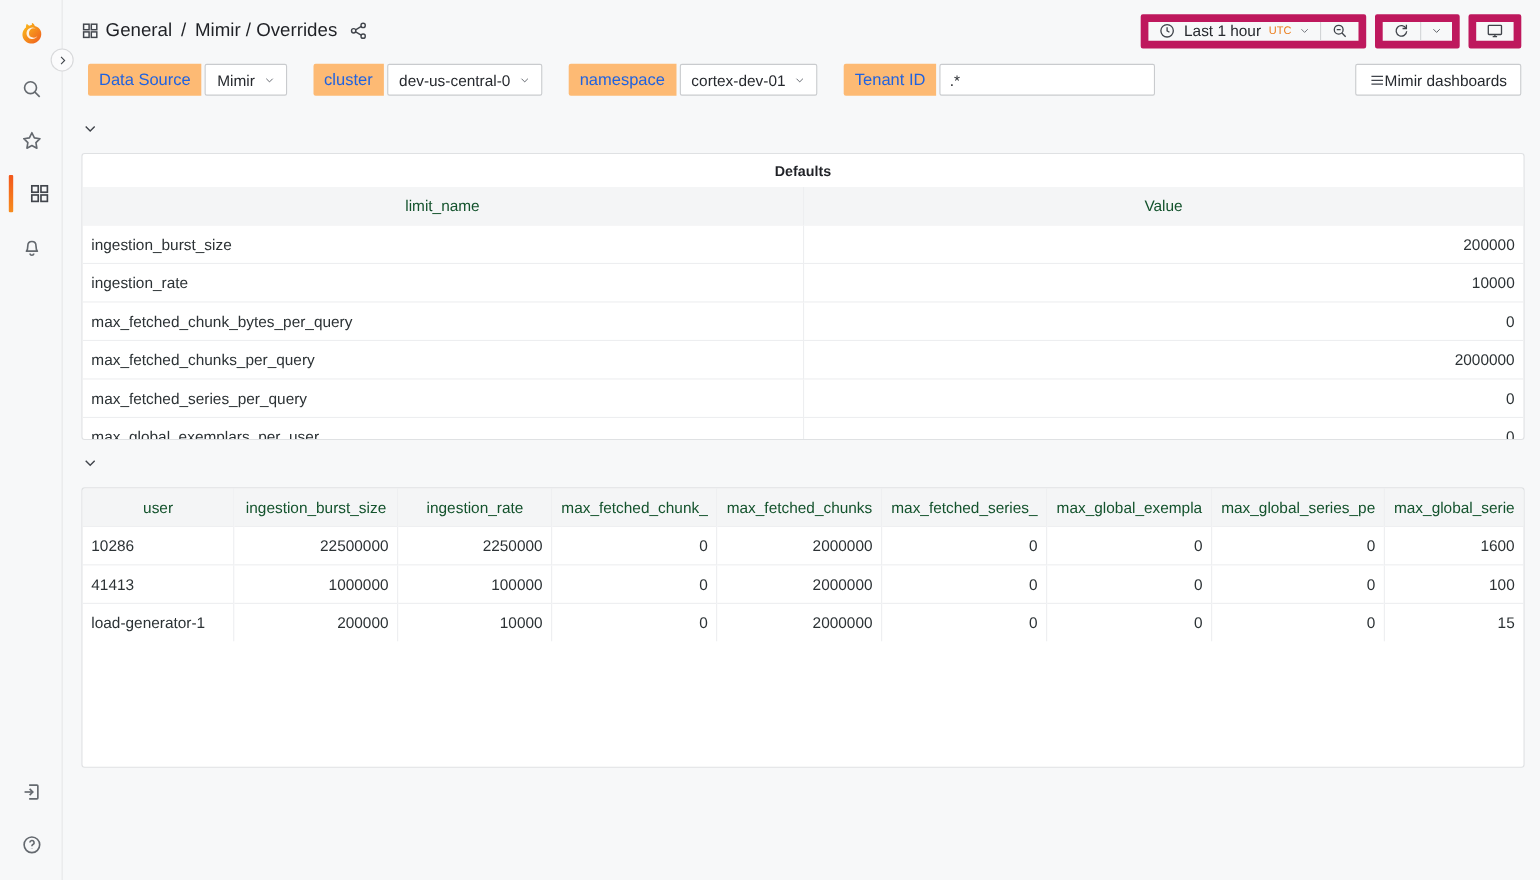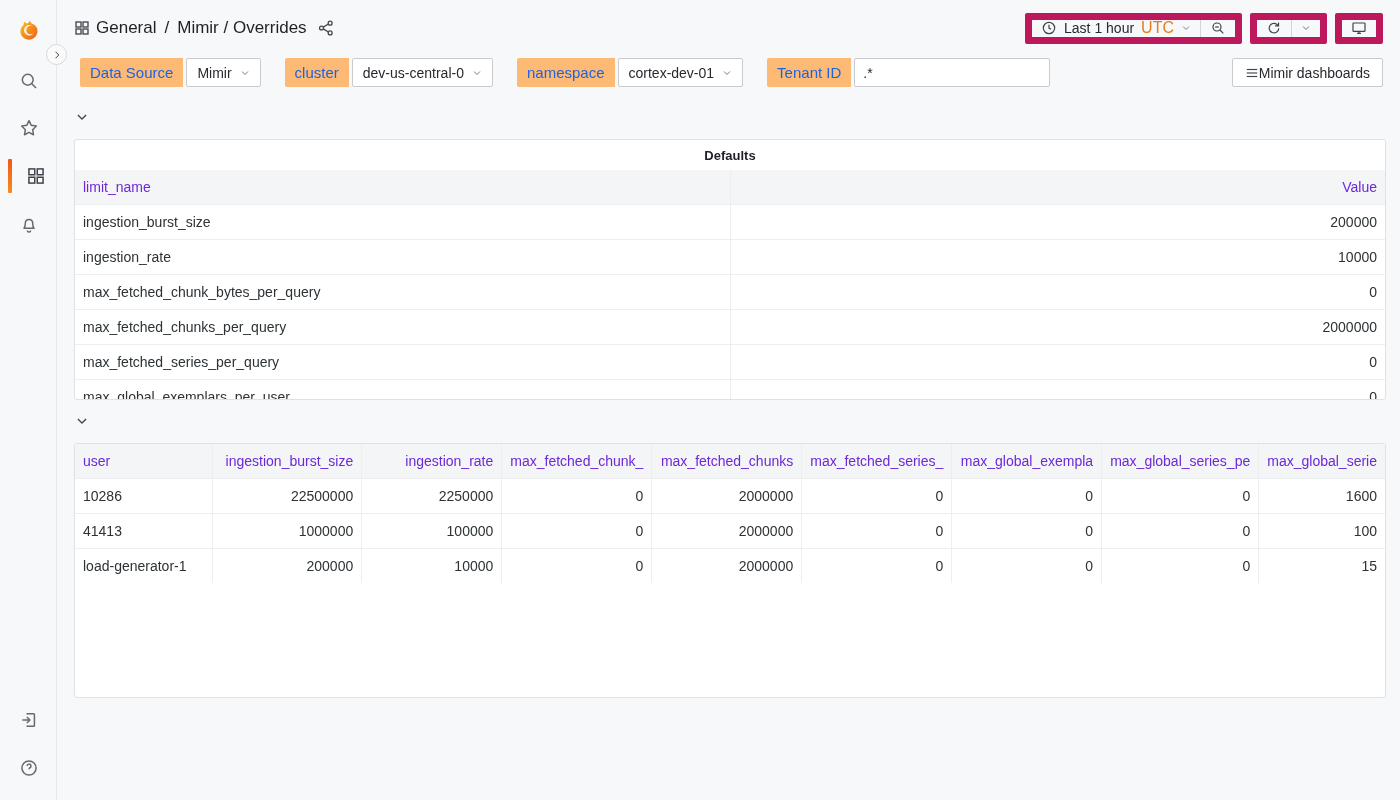--- a/index.html
+++ b/index.html
@@ -24,21 +24,21 @@
   .crumb-sep { color:#1f2126; }
   .share-btn { display:flex; align-items:center; margin-left:4px; cursor:pointer; }
   .share-btn svg { stroke:#41454c; fill:none; stroke-width:1.7; }
 
   .top-controls { margin-left:auto; display:flex; align-items:center; gap:8px; }
   .btn-group { display:flex; align-items:stretch; border:7px solid #be185d; border-radius:2px; height:31px; background:transparent; }
   .seg { display:flex; align-items:center; padding:0 9px; cursor:pointer; gap:7px; }
   .seg + .seg { border-left:1px solid #d2d4d6; }
   .seg svg { stroke:#3f434a; fill:none; stroke-width:1.8; }
   .time-text { font-size:14px; font-weight:500; color:#26292e; white-space:nowrap; }
-  .tz { color:#eb7b18; font-size:16px; font-weight:500; }
+  .tz { color:#eb7b18; font-size:10px; font-weight:500; }
   .caret svg { stroke:#5a5e66; }
 
   
   .submenu { position:absolute; left:57px; top:56px; right:0; height:34px; display:flex; align-items:flex-start; padding:2px 17px 0 23px; }
   .var-group { display:flex; align-items:stretch; margin-right:24px; height:29px; }
   .var-label { display:flex; align-items:center; background:#fdba74; color:#1f62e0; font-size:15px; font-weight:500; padding:0 10px; border-radius:2px 0 0 2px; cursor:pointer; }
   .var-value { display:flex; align-items:center; gap:8px; background:#ffffff; border:1px solid #c9cbce; margin-left:3px; padding:0 10px; border-radius:2px; color:#26292e; font-size:14px; cursor:pointer; white-space:nowrap; }
   .var-value svg { stroke:#5a5e66; fill:none; stroke-width:2; }
   .tenant-input { height:29px; width:196px; margin-left:3px; border:1px solid #c9cbce; border-radius:2px; background:#fff; padding:0 8px; font-size:14px; color:#26292e; font-family:"Liberation Sans", sans-serif; }
   .dash-link-btn { margin-left:auto; height:29px; display:flex; align-items:center; gap:0; background:#fff; border:1px solid #c9cbce; border-radius:2px; padding:0 12px; font-size:14px; font-weight:500; color:#26292e; cursor:pointer; white-space:nowrap; }
@@ -50,21 +50,21 @@
   #row-toggle-1 { top:105px; }
   #row-toggle-2 { top:409px; }
 
   .panel { position:absolute; left:74px; width:1312px; background:#ffffff; border:1px solid #dfe1e3; border-radius:3px; overflow:hidden; }
   #panel-defaults { top:139px; height:261px; }
   #panel-overrides { top:443px; height:255px; }
   .panel-title { height:30px; display:flex; align-items:center; justify-content:center; font-size:13px; font-weight:700; color:#1f2126; cursor:pointer; }
 
   table.gtable { border-collapse:collapse; table-layout:fixed; font-size:14px; }
   table.gtable.full { width:100%; }
-  table.gtable th { height:34px; background:#f4f5f6; color:#6d28d9; font-weight:400; padding:0 8px; white-space:nowrap; overflow:hidden; cursor:pointer; }
+  table.gtable th { height:34px; background:#f4f5f6; color:#14532d; font-weight:400; padding:0 8px; white-space:nowrap; overflow:hidden; cursor:pointer;text-align:center; }
   table.gtable td { height:35px; padding:0 8px; color:#2c3235; white-space:nowrap; overflow:hidden; border-top:1px solid #edeef0; }
   table.gtable th + th, table.gtable td + td { border-left:1px solid #edeef0; }
   .al { text-align:left; } .ar { text-align:right; }
 
   
   .i16 { width:16px; height:16px; } .i18 { width:18px; height:18px; } .i20 { width:20px; height:20px; }
   .i22 { width:22px; height:22px; } .i12 { width:12px; height:12px; } .i10 { width:10px; height:10px; } .i14 { width:14px; height:14px; }
 </style>
 </head>
 <body>

